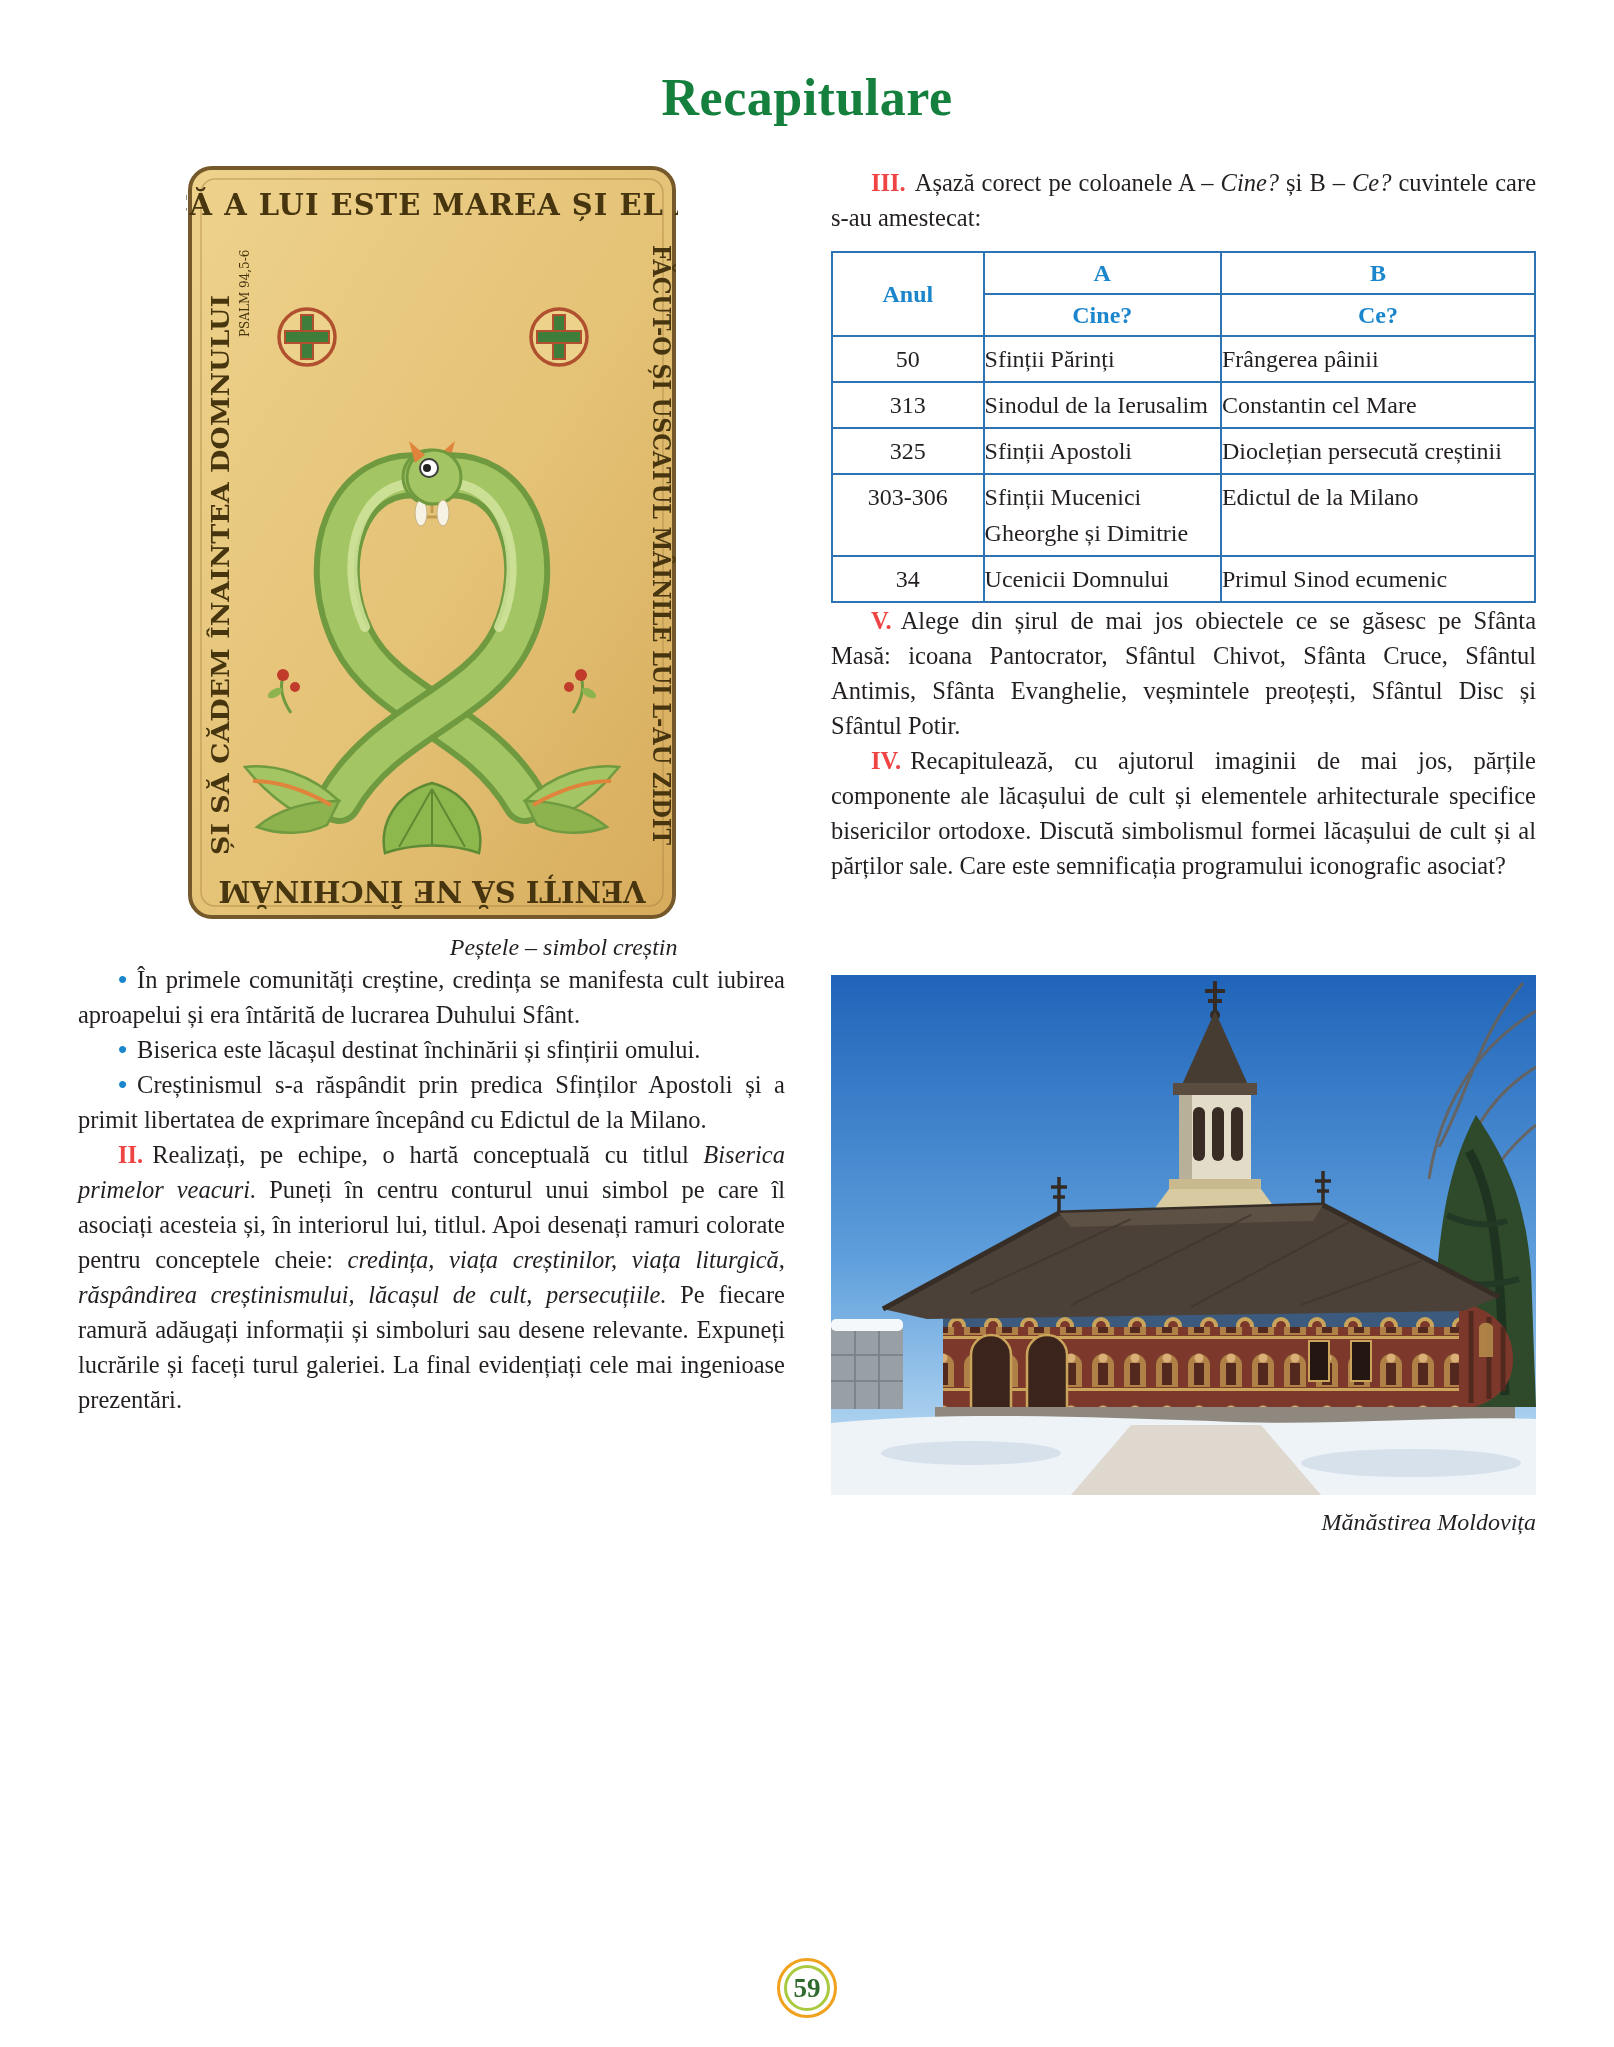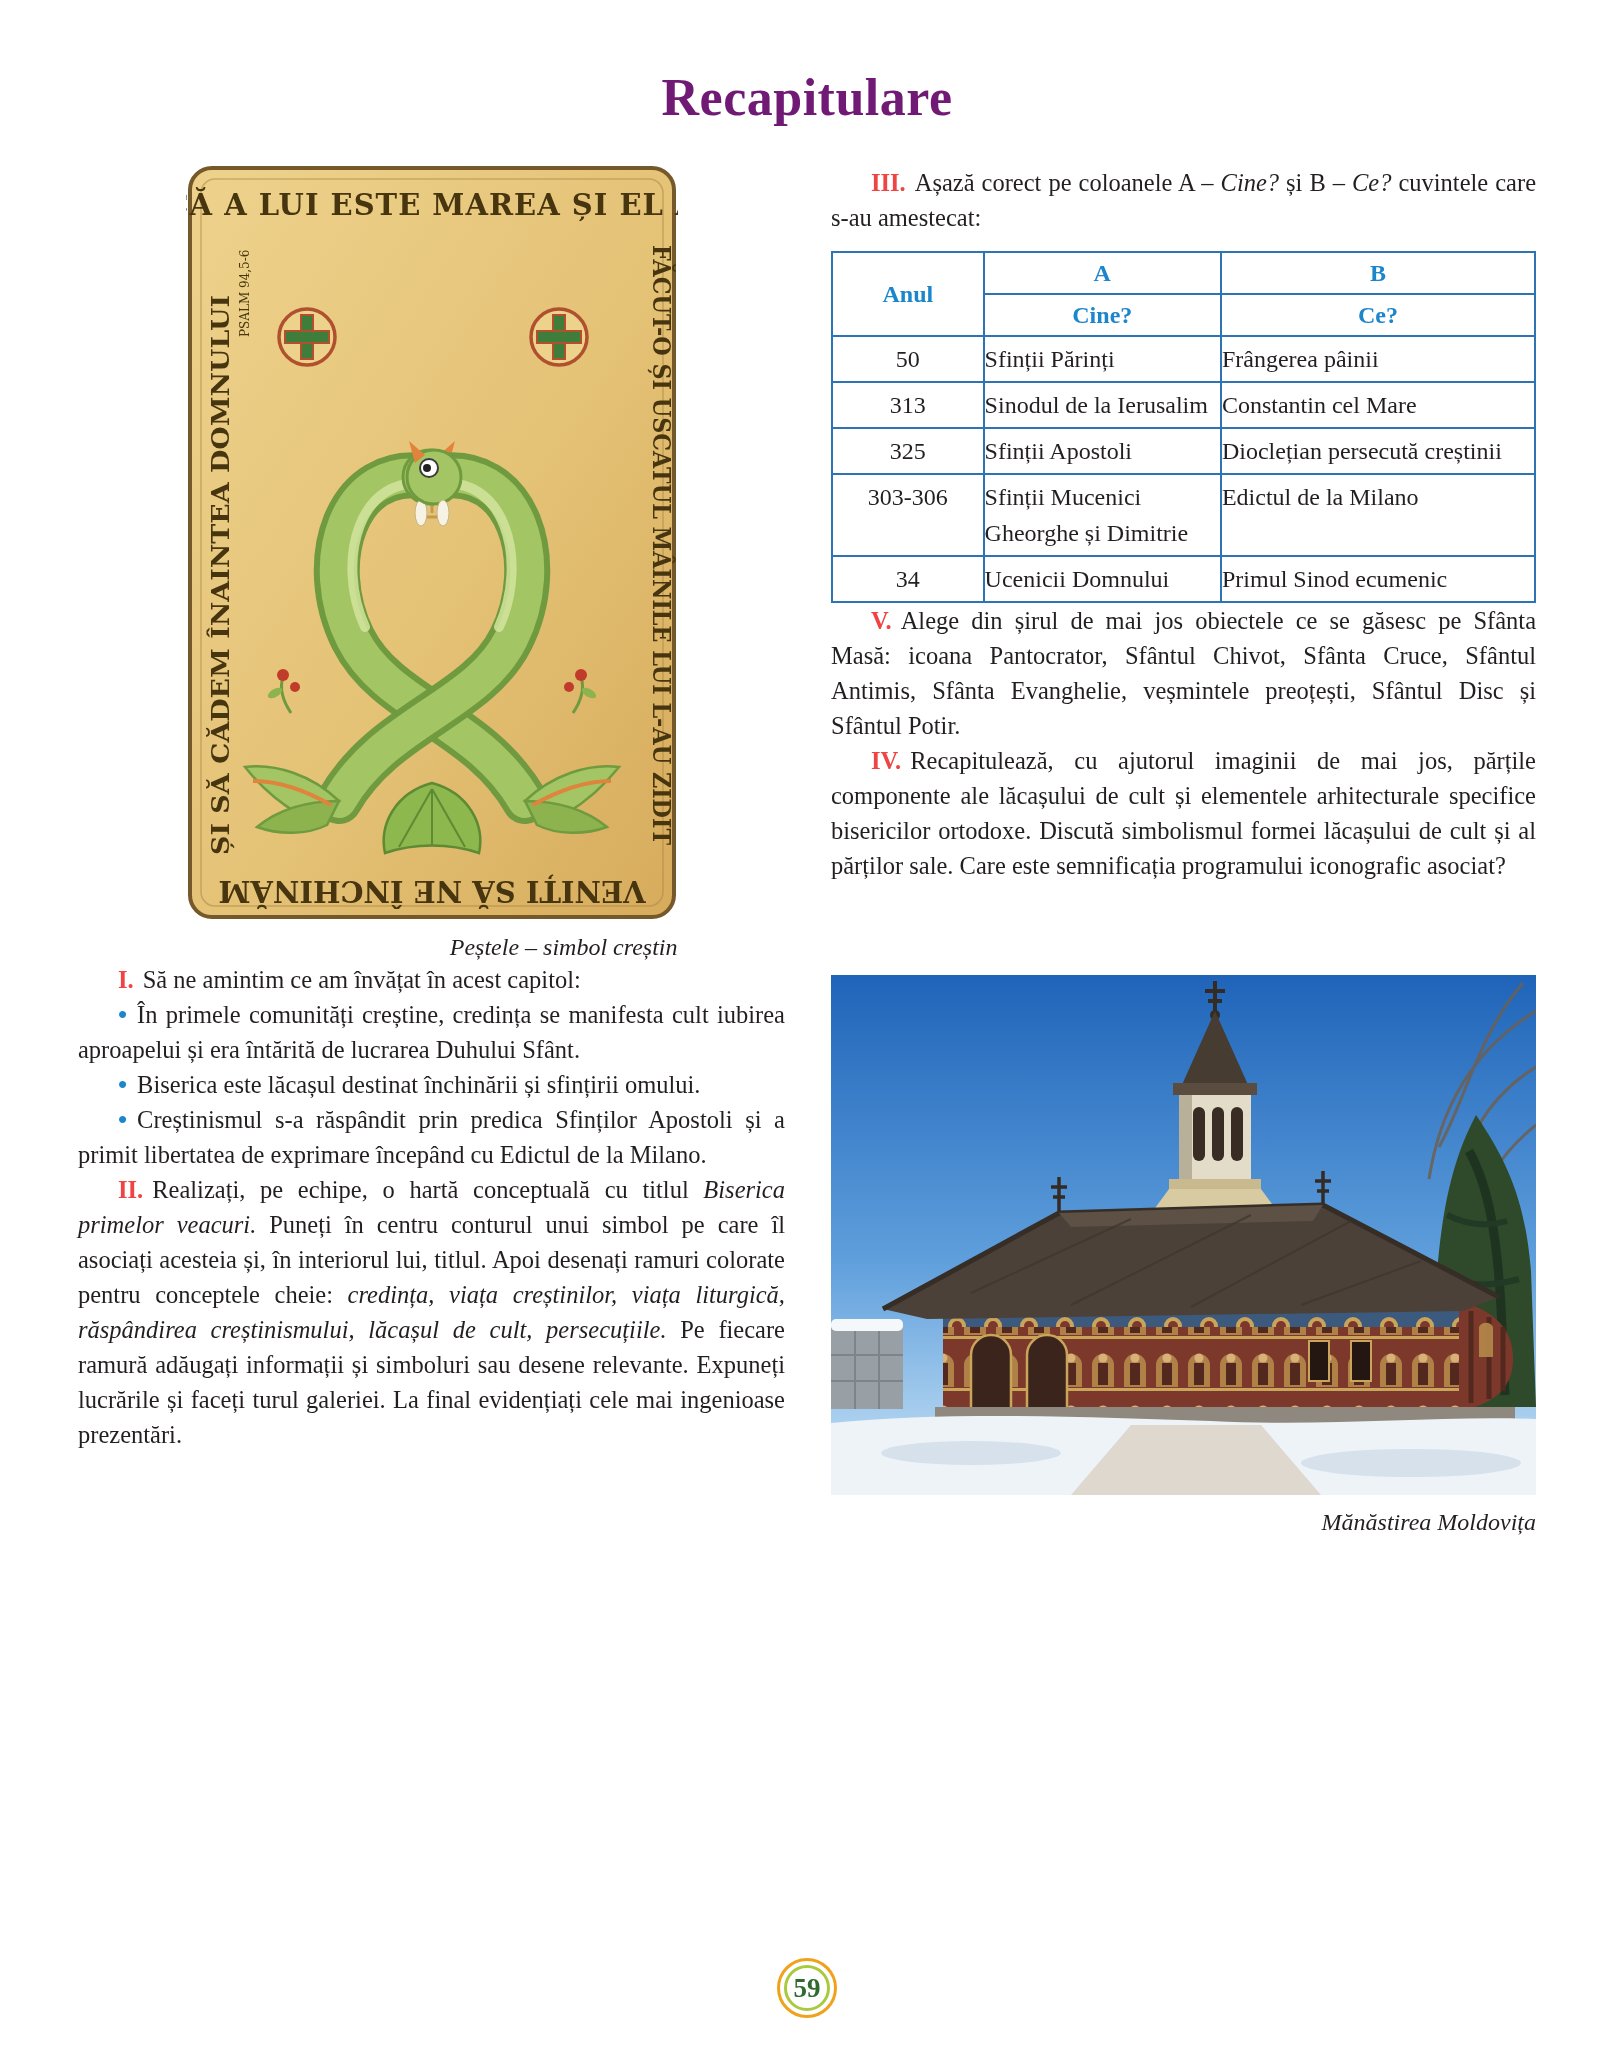--- a/index.html
+++ b/index.html
@@ -9,21 +9,21 @@
     background:#ffffff;
     font-family:"Liberation Serif","DejaVu Serif",serif;
     color:#231f20;
     overflow:hidden;
   }
   .title{
     margin:68px 0 0 0;
     text-align:center;
     font-size:52px;
     font-weight:bold;
-    color:#701a75;
+    color:#15803d;
     letter-spacing:0.5px;
   }
   .columns{
     display:flex;
     gap:46px;
     padding:0 78px;
     margin-top:38px;
   }
   .col-left{width:707px;flex:none;}
   .col-right{width:705px;flex:none;}
@@ -195,21 +195,20 @@
               <path d="M104,548 C96,536 92,524 96,512" stroke="#6f9a3f" stroke-width="3" fill="none"></path>
               <circle cx="96" cy="510" r="6" fill="#c13b2b"></circle>
               <circle cx="108" cy="522" r="5" fill="#c13b2b"></circle>
               <ellipse cx="88" cy="528" rx="8" ry="4" fill="#8db34e" transform="rotate(-30 88 528)"></ellipse>
             </g>
           </svg>
         </div>
         <figcaption class="fig-caption">Peștele – simbol creștin</figcaption>
       </figure>
 
-      <p class="para sec1-intro"><span class="roman">I.</span><span>Să ne amintim ce am învățat în acest capitol:</span></p>
 
       <p class="para"><span class="bullet">•</span><span>În primele comunități creștine, credința se manifesta cult iubirea aproapelui și era întărită de lucrarea Duhului Sfânt.</span></p>
       <p class="para"><span class="bullet">•</span><span>Biserica este lăcașul destinat închinării și sfințirii omului.</span></p>
       <p class="para"><span class="bullet">•</span><span>Creștinismul s-a răspândit prin predica Sfinților Apostoli și a primit libertatea de exprimare începând cu Edictul de la Milano.</span></p>
 
       <p class="para sec2"><span class="roman">II.</span><span>Realizați, pe echipe, o hartă conceptuală cu titlul </span><span class="it">Biserica primelor veacuri.</span><span> Puneți în centru conturul unui simbol pe care îl asociați acesteia și, în interiorul lui, titlul. Apoi desenați ramuri colorate pentru conceptele cheie: </span><span class="it">credința, viața creștinilor, viața liturgică, răspândirea creștinismului, lăcașul de cult, persecuțiile.</span><span> Pe fiecare ramură adăugați informații și simboluri sau desene relevante. Expuneți lucrările și faceți turul galeriei. La final evidențiați cele mai ingenioase prezentări.</span></p>
 
     </div>
 
     <div class="col-right">

